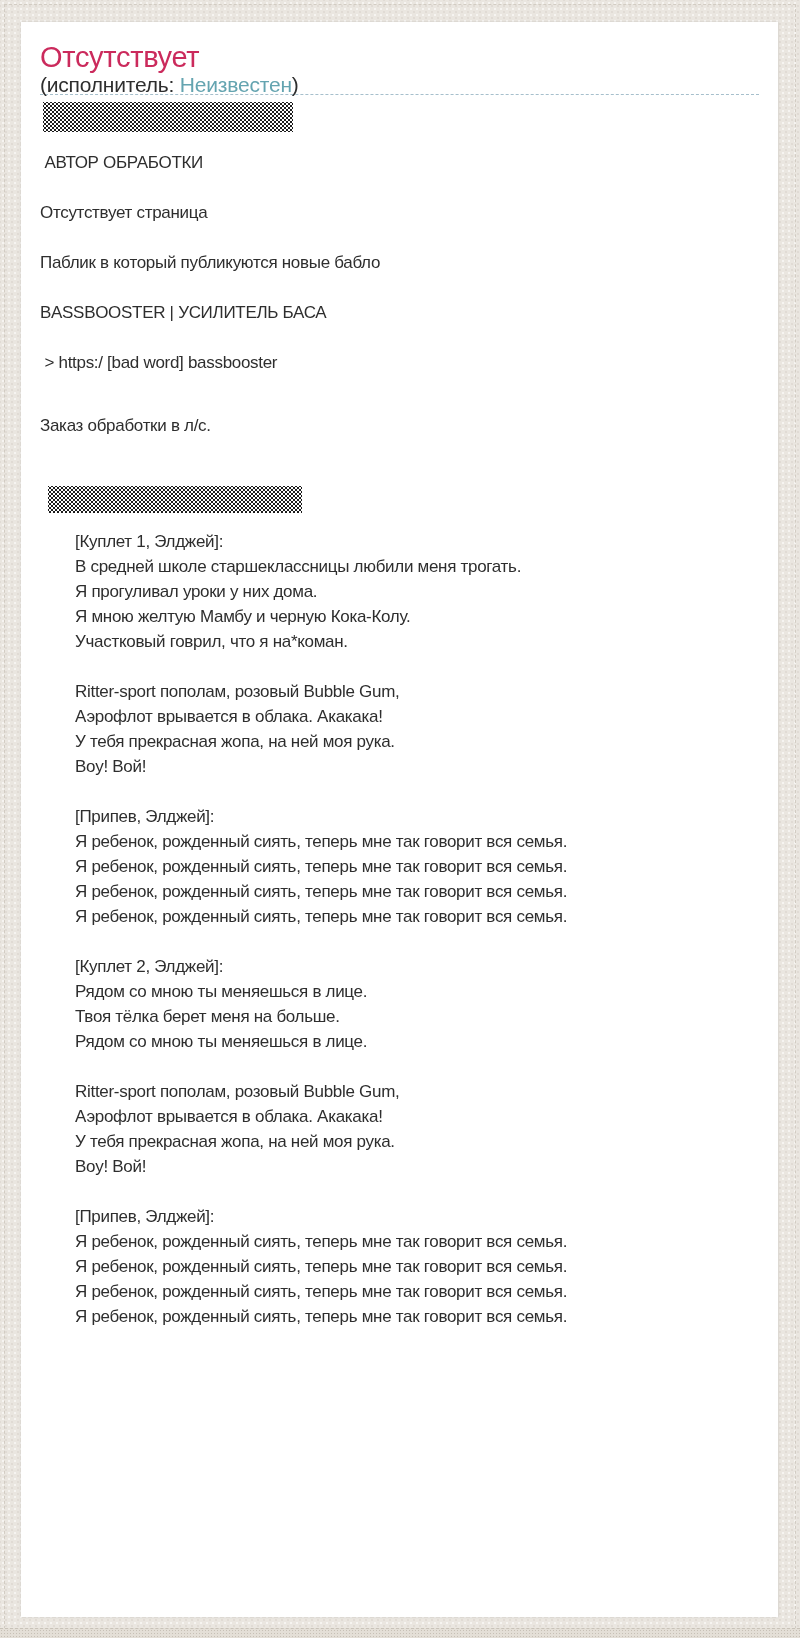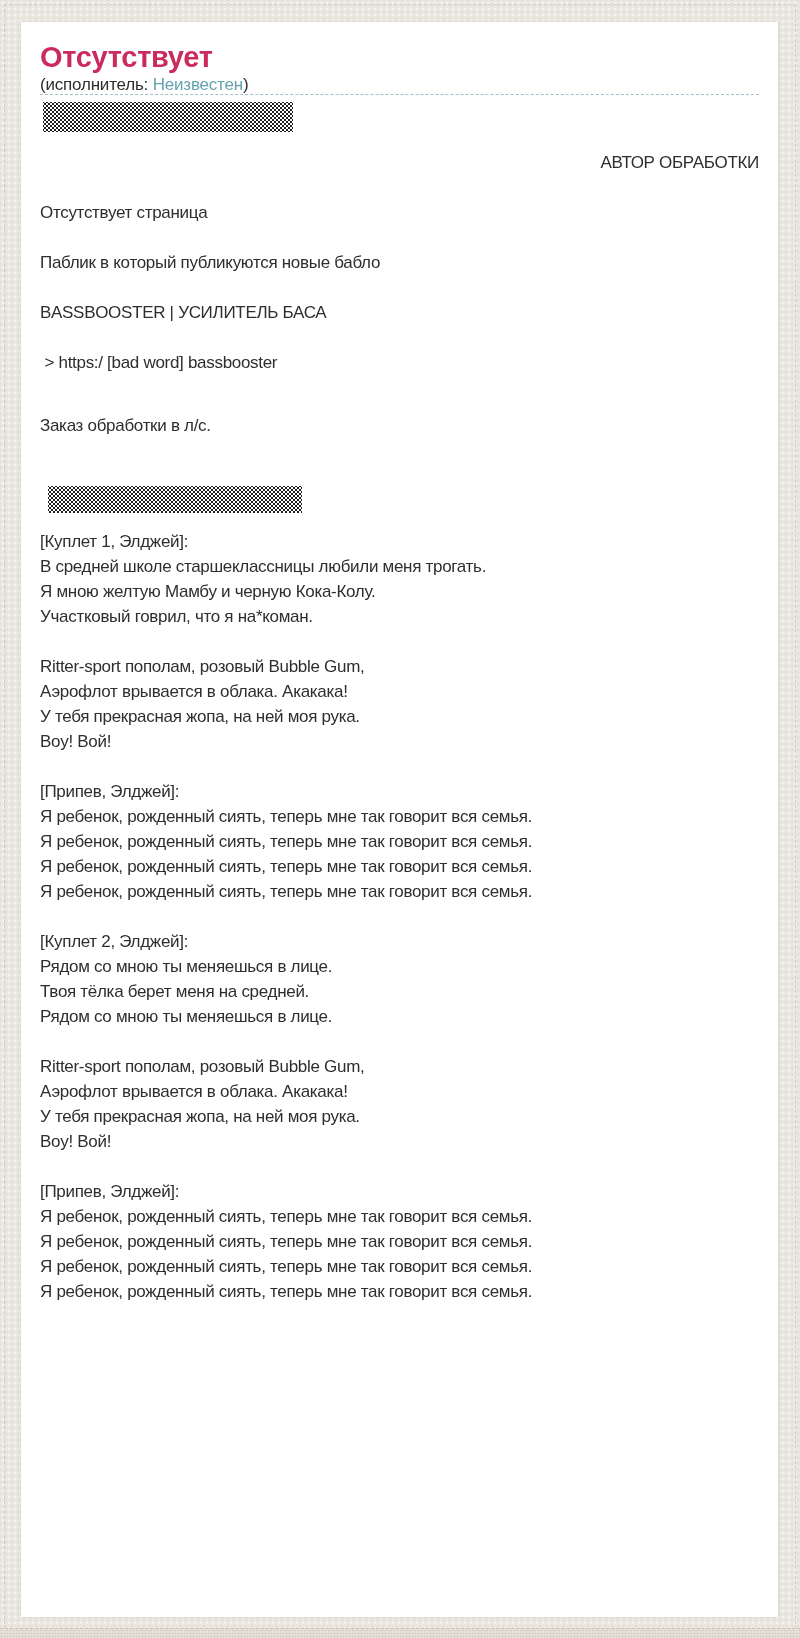--- a/index.html
+++ b/index.html
@@ -40,27 +40,27 @@
     box-shadow:0 0 2px rgba(0,0,0,.18);
     padding:18px 19px 76px 19px;
   }
 
   header.song-header {
     border-bottom:1px dashed #a6bfcc;
   }
   h1.song-title {
     font-size:29px;
     line-height:34px;
-    font-weight:bold;
+    font-weight:normal;
     letter-spacing:-0.3px;
     color:#cb2a5c;
     margin:0 0 2px 0;
   }
   .artist-line {
-    font-size:17px;
+    font-size:21px;
     line-height:18px;
     color:#2e2e2e;
     letter-spacing:-0.2px;
   }
   .artist-line a {
     color:#64a4b0;
     text-decoration:none;
     cursor:pointer;
   }
 
@@ -76,24 +76,24 @@
   .censored-2 { width:254px; height:27px; margin:48px 0 0 8px; }
 
   .info p {
     font-size:17px;
     line-height:25px;
     letter-spacing:-0.3px;
     color:#2e2e2e;
     white-space:pre-wrap;
     margin:25px 0;
   }
-  .info p:first-child { margin-top:18px;text-align:right; }
+  .info p:first-child { margin-top:18px; }
   .info p:last-child  { margin-bottom:0;margin-top:38px; }
 
-  .lyrics { margin-top:16px; }
+  .lyrics { margin-top:16px;margin-left:35px; }
   .stanza { margin-bottom:25px; }
   .stanza:last-child { margin-bottom:0; }
   .stanza .line {
     font-size:17px;
     line-height:25px;
     letter-spacing:-0.3px;
     color:#2e2e2e;
     white-space:pre-wrap;
   }
 </style>
@@ -120,20 +120,21 @@
     <p>Заказ обработки в л/с.</p>
   </section>
 
   <div class="censored censored-2"></div>
 
   <section class="lyrics">
 
     <div class="stanza">
       <div class="line">[Куплет 1, Элджей]:</div>
       <div class="line">В средней школе старшеклассницы любили меня трогать.</div>
+      <div class="line">Я прогуливал уроки у них дома.</div>
       <div class="line">Я мною желтую Мамбу и черную Кока-Колу.</div>
       <div class="line">Участковый говрил, что я на*коман.</div>
     </div>
 
     <div class="stanza">
       <div class="line">Ritter-sport пополам, розовый Bubble Gum,</div>
       <div class="line">Аэрофлот врывается в облака. Акакака!</div>
       <div class="line">У тебя прекрасная жопа, на ней моя рука.</div>
       <div class="line">Boy! Вой!</div>
     </div>
@@ -142,21 +143,21 @@
       <div class="line">[Припев, Элджей]:</div>
       <div class="line">Я ребенок, рожденный сиять, теперь мне так говорит вся семья.</div>
       <div class="line">Я ребенок, рожденный сиять, теперь мне так говорит вся семья.</div>
       <div class="line">Я ребенок, рожденный сиять, теперь мне так говорит вся семья.</div>
       <div class="line">Я ребенок, рожденный сиять, теперь мне так говорит вся семья.</div>
     </div>
 
     <div class="stanza">
       <div class="line">[Куплет 2, Элджей]:</div>
       <div class="line">Рядом со мною ты меняешься в лице.</div>
-      <div class="line">Твоя тёлка берет меня на средней.</div>
+      <div class="line">Твоя тёлка берет меня на больше.</div>
       <div class="line">Рядом со мною ты меняешься в лице.</div>
     </div>
 
     <div class="stanza">
       <div class="line">Ritter-sport пополам, розовый Bubble Gum,</div>
       <div class="line">Аэрофлот врывается в облака. Акакака!</div>
       <div class="line">У тебя прекрасная жопа, на ней моя рука.</div>
       <div class="line">Boy! Вой!</div>
     </div>
 

